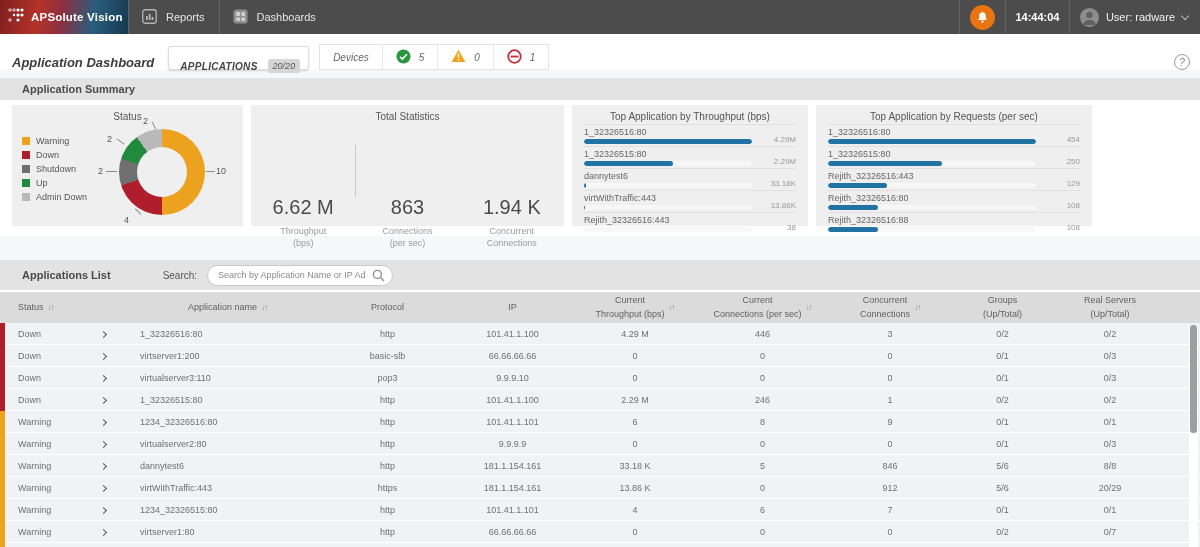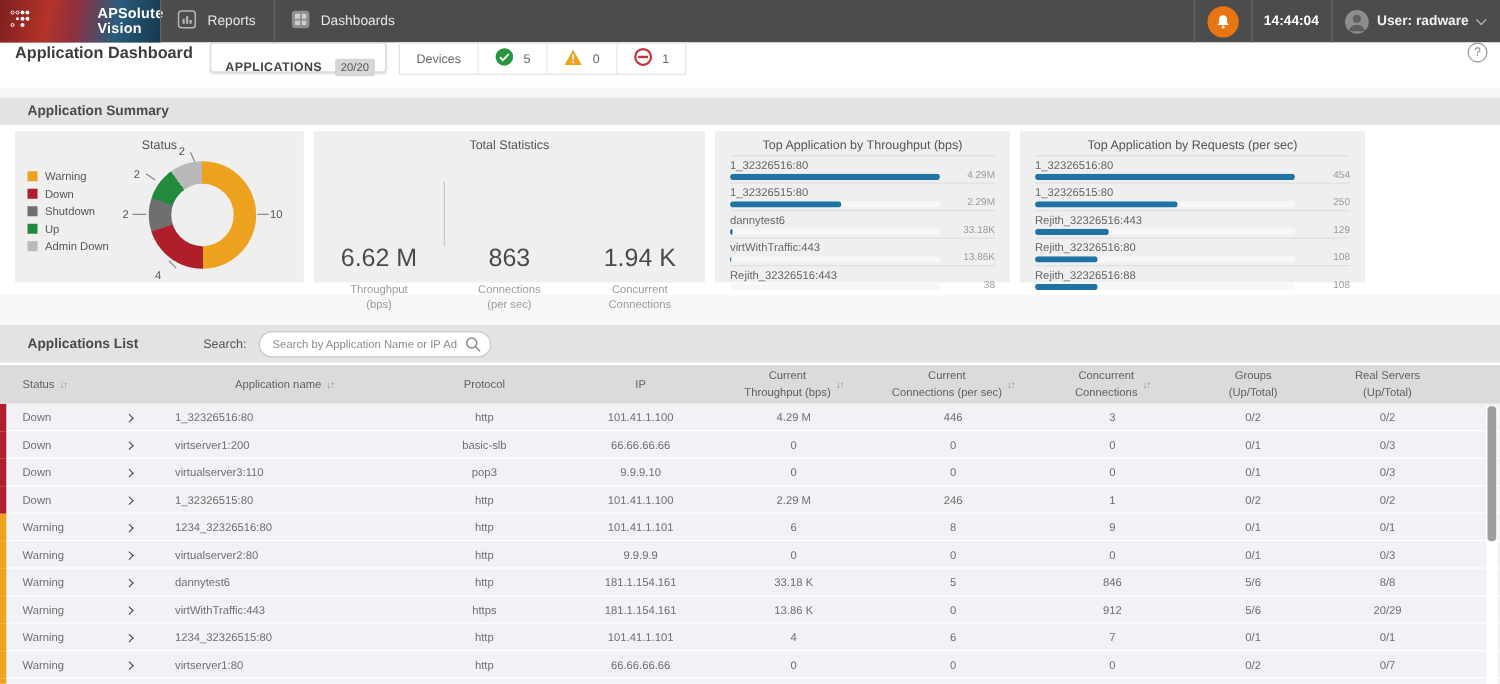--- a/index.html
+++ b/index.html
@@ -3,34 +3,34 @@
 <meta charset="utf-8">
 <style>
   * { margin:0; padding:0; box-sizing:border-box; }
   html,body { width:1200px; height:547px; overflow:hidden; }
   body { background:#F6F7F9; font-family:"Liberation Sans", sans-serif; color:#555; }
 
   
   .topbar { height:34px; background:#4C4C4C; display:flex; align-items:stretch; }
   .brand { width:128px; display:flex; align-items:center; gap:6px; padding-left:7px;
            background:linear-gradient(100deg,#7e1f1f 0%,#b43329 30%,#8c3040 48%,#2a5d7d 72%,#16394e 100%); }
-  .brand-text { color:#fff; font-size:11.5px; font-weight:bold; letter-spacing:.2px;margin-left:47px; }
+  .brand-text { color:#fff; font-size:11.5px; font-weight:bold; letter-spacing:.2px; }
   .toptab { display:flex; align-items:center; gap:9px; padding:0 14px 0 13px; border-left:1px solid #646464; color:#e6e6e6; font-size:11px; cursor:pointer; }
   .toptab:last-of-type { border-right:1px solid #646464; }
   .top-spacer { flex:1; }
   .top-cell { display:flex; align-items:center; justify-content:center; border-left:1px solid #646464; }
   .cell-bell { width:46px; }
   .bell-circle { width:25px; height:25px; border-radius:50%; background:#E87511; display:flex; align-items:center; justify-content:center; }
   .cell-time { width:64px; color:#fff; font-size:11px; font-weight:bold; }
-  .cell-user { padding:0 12px 0 10px; gap:7px; color:#f0f0f0; font-size:11px;font-weight:bold; }
+  .cell-user { padding:0 12px 0 10px; gap:7px; color:#f0f0f0; font-size:11px; }
   .avatar { width:19px; height:19px; border-radius:50%; background:#8d8d8d; overflow:hidden; display:inline-block; }
   .chev-down { width:6px; height:6px; border-right:1.5px solid #b9b9b9; border-bottom:1.5px solid #b9b9b9; transform:rotate(45deg); margin-top:-3px; }
 
   
-  .subheader { height:36px; background:#fff; display:flex; align-items:flex-start; padding-left:12px; }
+  .subheader { height:36px; background:#fff; display:flex; align-items:flex-end; padding-left:12px;font-style:italic; }
   .page-title { font-size:13px; font-weight:bold; color:#3c3c3c; }
   .apps-btn { margin-left:14px; background:#fff; border:1px solid #ddd; border-radius:3px; box-shadow:0 1px 2px rgba(0,0,0,.15);
               height:24px; display:flex; align-items:center; gap:10px; padding:16px 8px 0 11px; cursor:pointer; }
   .apps-btn-label { font-size:10px; font-weight:bold; color:#444; letter-spacing:.3px; }
   .apps-btn-badge { background:#D6D6D6; border-radius:2px; font-size:9px; color:#555; padding:2px 5px; }
   .devices-box { margin-left:10px; border:1px solid #e3e3e3; background:#fff; height:26px; display:flex; align-items:stretch; }
   .devices-box .dcell { display:flex; align-items:center; justify-content:center; gap:8px; padding:0 13px; border-left:1px solid #e7e7e7; font-size:10px; color:#666; }
   .devices-box .dcell:first-child { border-left:none; }
   .help-circle { margin-left:auto; margin-right:10px; width:16px; height:16px; border-radius:50%; border:1px solid #9a9a9a;
                  display:flex; align-items:center; justify-content:center; font-size:10px; color:#8a8a8a; cursor:pointer; }

